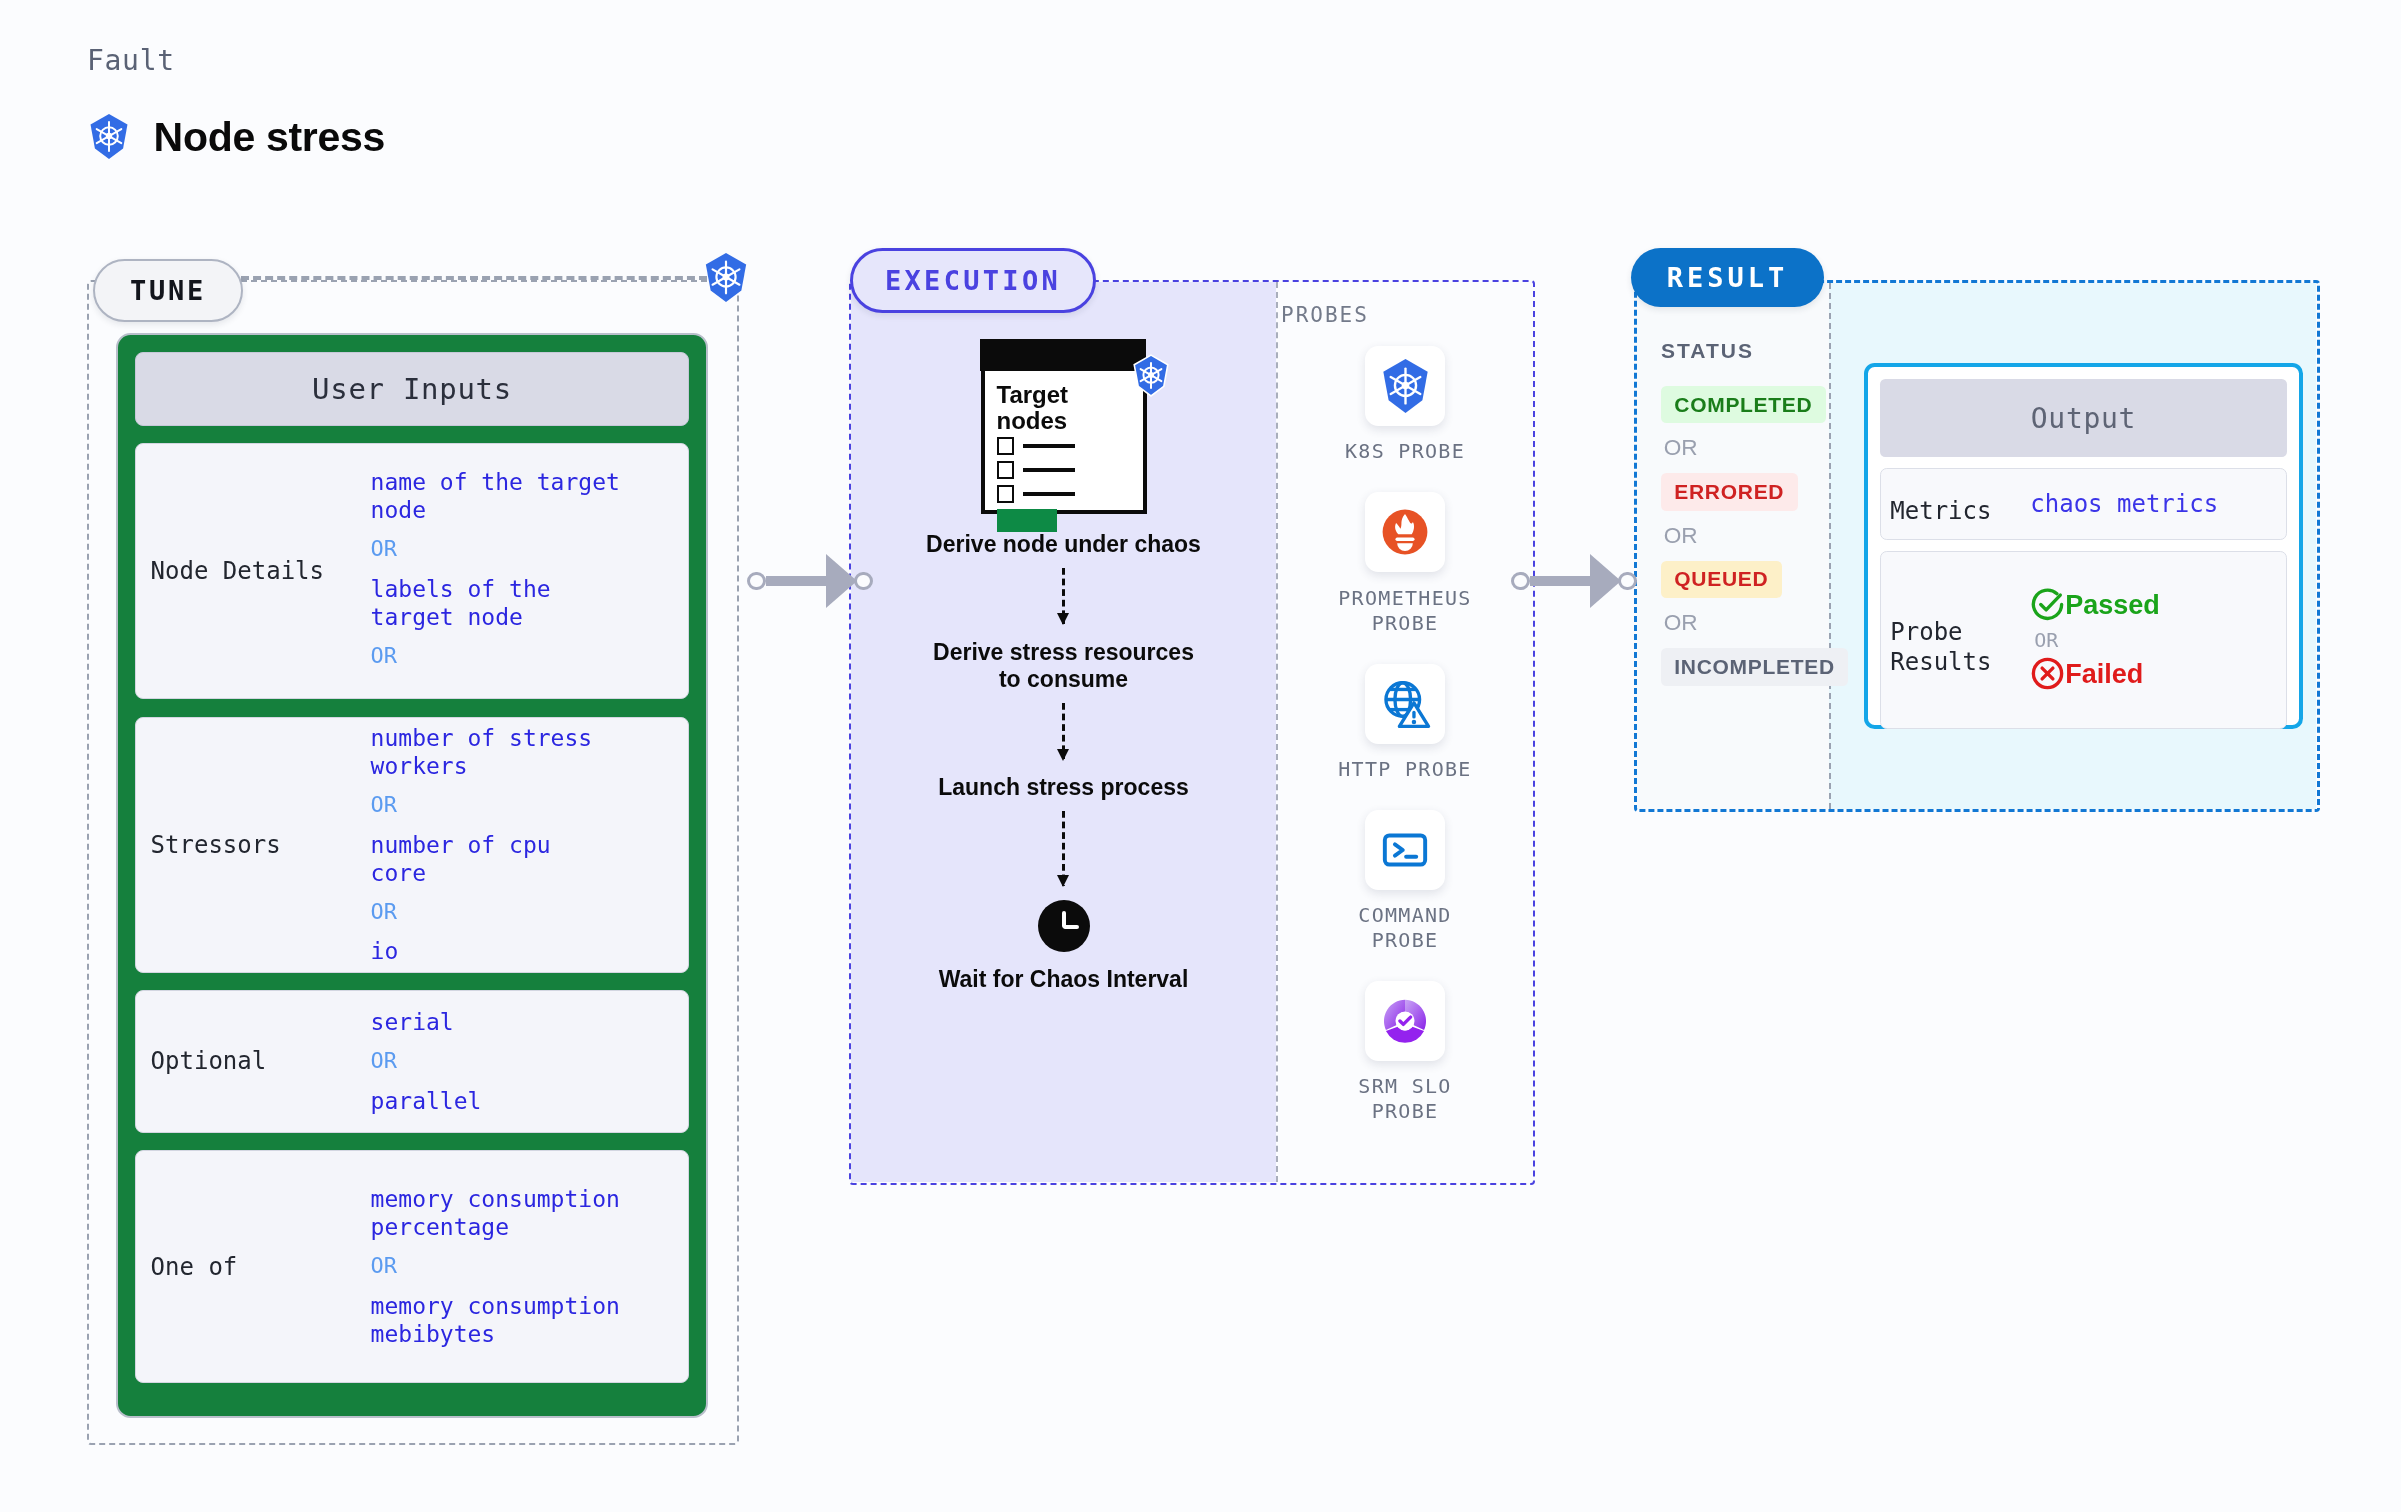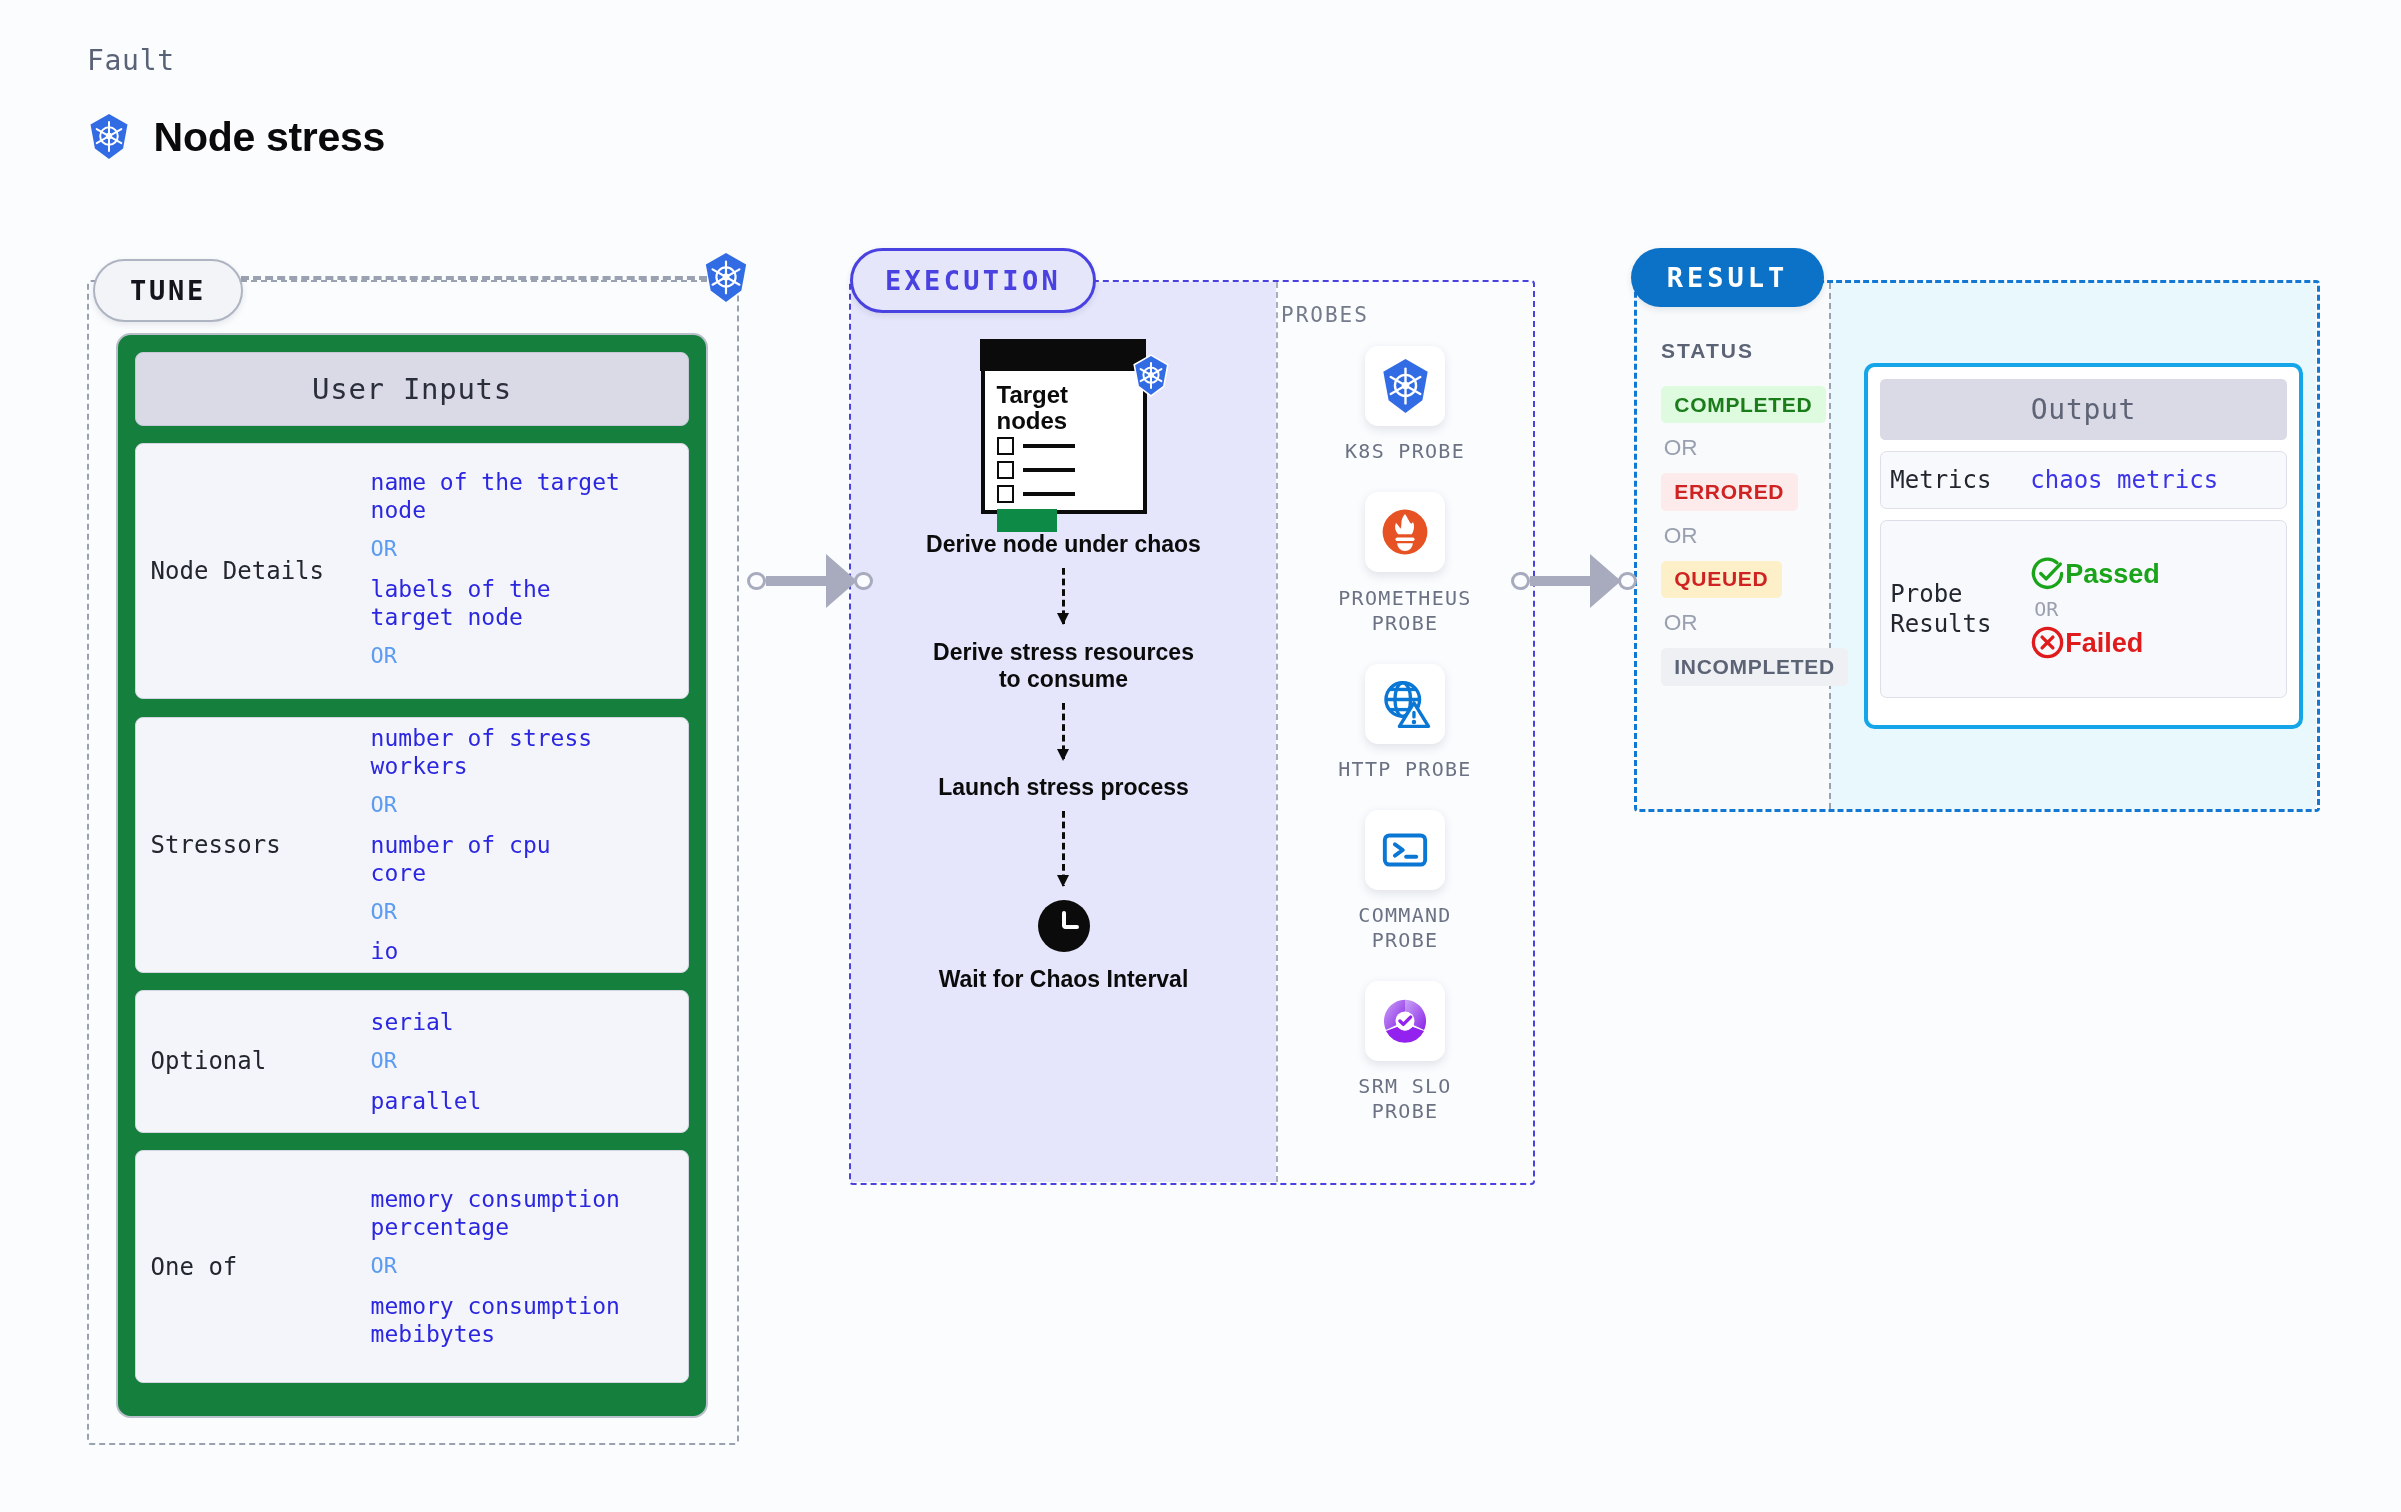--- a/index.html
+++ b/index.html
@@ -205,33 +205,33 @@
     display:inline-block;padding:6.7px 13.3px;border-radius:5.3px;
     font-size:21px;font-weight:bold;letter-spacing:0.7px;
   }
   .or-gray{font-size:22.6px;color:#9aa0af;margin:12px 0 12px 2.7px;}
   #output-box{
     position:absolute;left:1864px;top:363px;width:439px;height:366px;
     background:#ffffff;border:4.7px solid #14a6e8;border-radius:10.6px;
     box-sizing:border-box;padding:12px;
   }
   #output-head{
-    height:61px;background:#d9dae6;border-radius:5.3px;
+    height:78px;background:#d9dae6;border-radius:5.3px;
     display:flex;align-items:center;justify-content:center;
     font-family:"DejaVu Sans Mono", monospace;
     font-size:28px;color:#5e6475;letter-spacing:0.7px;
   }
   .out-row{
     margin-top:10.6px;background:#f8f9fc;border:1.3px solid #dcdfe8;border-radius:6.7px;
     display:flex;align-items:center;padding:13.3px 9.3px;box-sizing:border-box;
   }
   .out-label{
     width:140px;flex:0 0 140px;
     font-family:"DejaVu Sans Mono", monospace;
-    font-size:24px;color:#22262f;line-height:1.25;white-space:pre-line;
+    font-size:24px;color:#22262f;line-height:1.25;white-space:pre-line;margin-top:14px;
   }
   .out-val{
     font-family:"DejaVu Sans Mono", monospace;
     font-size:24px;color:#3b34e8;
   }
   .pr-list{display:flex;flex-direction:column;gap:4px;}
   .pr-item{display:flex;align-items:center;gap:0;}
   .pr-text{font-size:27px;font-weight:bold;}
   .pr-or{font-family:"DejaVu Sans Mono", monospace;font-size:20px;color:#9aa0af;margin-left:4px;}
 </style>

